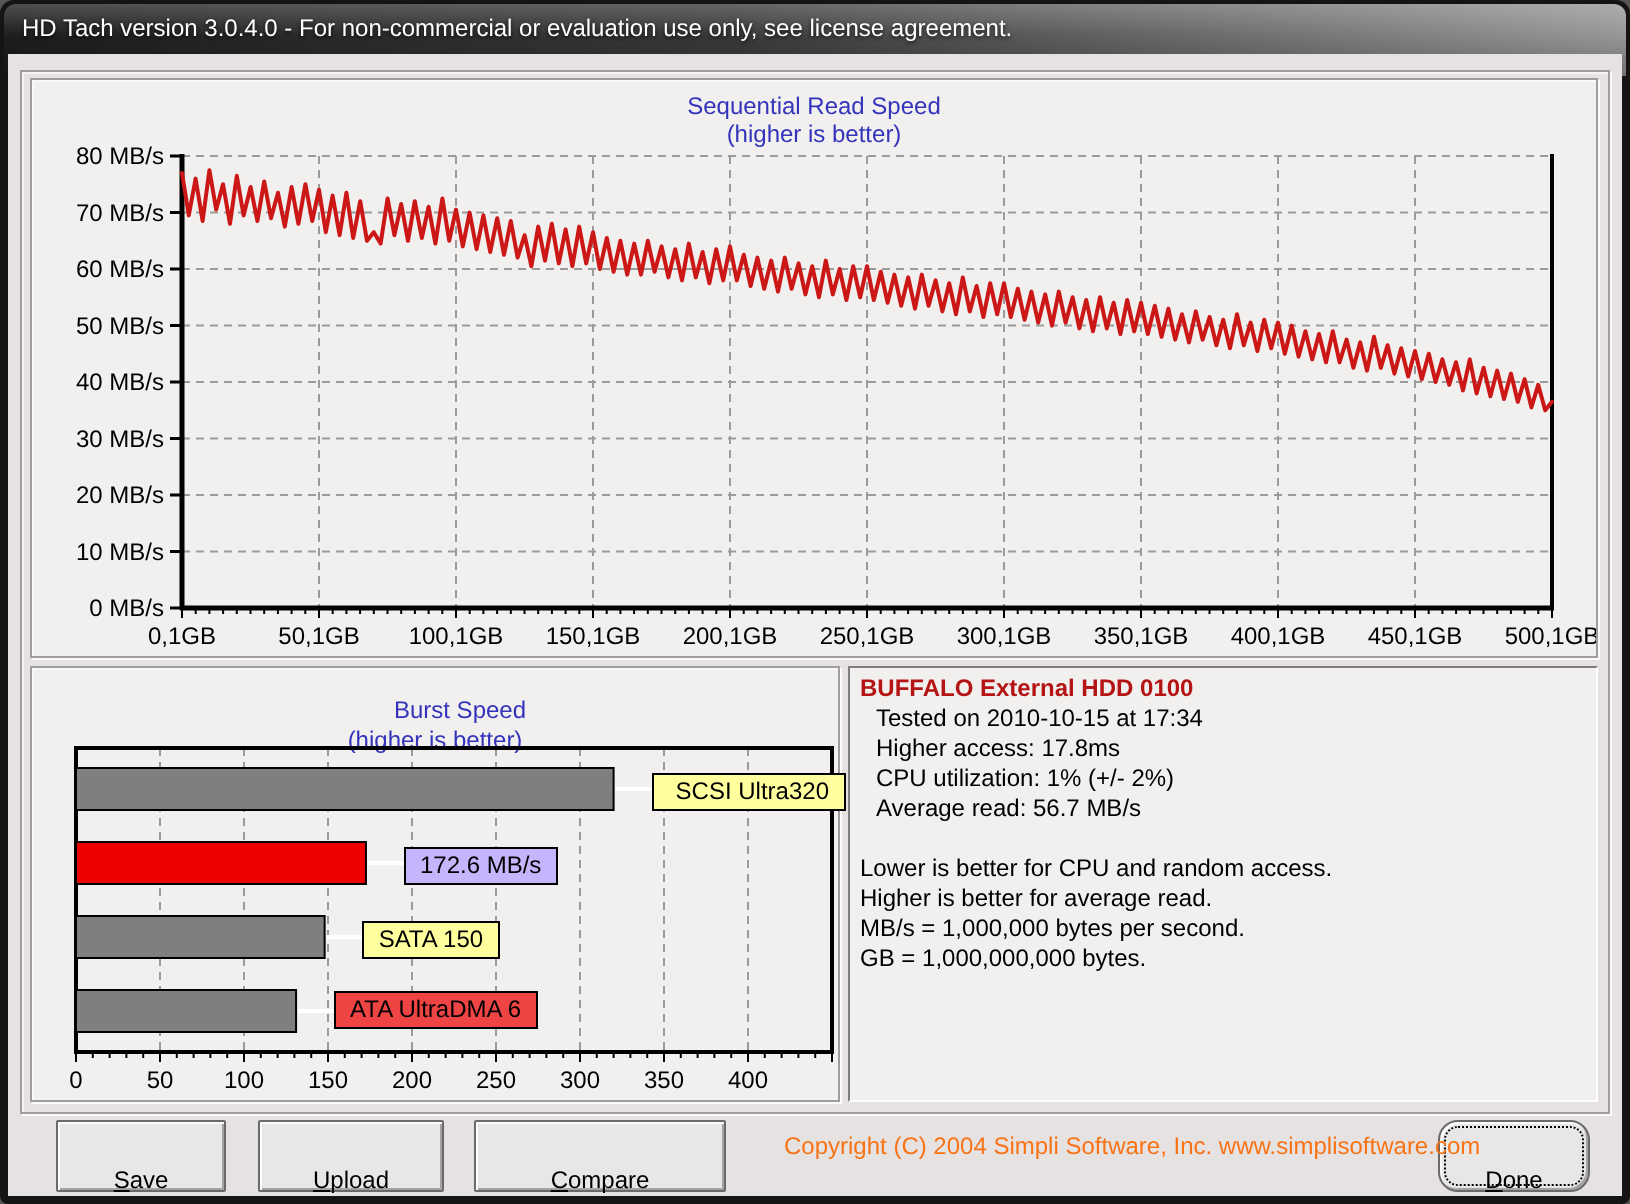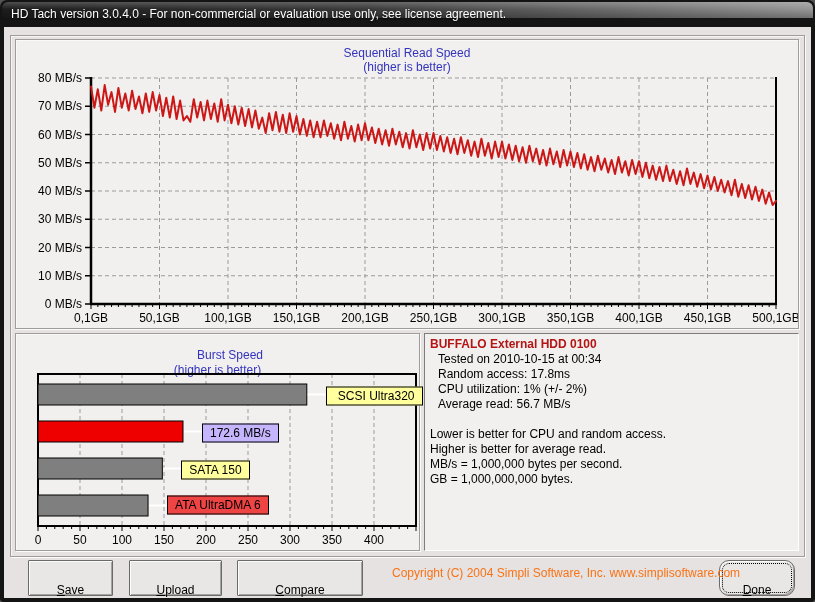--- a/index.html
+++ b/index.html
@@ -3,21 +3,21 @@
 <meta charset="utf-8">
 <style>
   html,body{margin:0;padding:0;background:#555;}
   *{box-sizing:border-box;}
   .window{
     position:relative;width:815px;height:602px;margin:0 auto;
     background:#141414;border-radius:7px 7px 4px 4px;overflow:hidden;
     font-family:"Liberation Sans","DejaVu Sans",sans-serif;font-size:12px;color:#000;
   }
   .titlebar{
-    position:absolute;left:2px;top:2px;right:2px;height:16px;
+    position:absolute;left:2px;top:2px;right:2px;height:36px;
     border-radius:6px 6px 0 0;
     background:
       linear-gradient(to bottom, rgba(255,255,255,.22), rgba(255,255,255,0) 45%, rgba(0,0,0,.25)),
       linear-gradient(to right, #1d1d1d, #3a3a3a 45%, #969696);
     color:#fff;line-height:24px;padding-left:9px;
     text-shadow:0 1px 2px rgba(0,0,0,.8);white-space:nowrap;
   }
   .body-bg{position:absolute;left:4px;top:27px;width:807px;height:571px;background:#e5e2e1;}
   .etched{border:1px solid #9f9d9c;box-shadow:1px 1px 0 #fbfbfa, inset 1px 1px 0 rgba(252,252,251,.7);}
   .outer-box{position:absolute;left:10px;top:35px;width:795px;height:522px;}
@@ -306,22 +306,22 @@
         <div class="bar-tag" style="background: rgb(255, 255, 158); left: 309.8px; top: 61.5px; padding-left: 11px;">SCSI Ultra320</div>
         <div class="bar-tag" style="background: #c4b5fd; left: 185.984px; top: 98.5px;">172.6 MB/s</div>
         <div class="bar-tag" style="background: rgb(255, 255, 158); left: 165.32px; top: 135.5px; text-align: center;">SATA 150</div>
         <div class="bar-tag" style="background: #ef4444; left: 151.04px; top: 171px;">ATA UltraDMA 6</div>
       </div>
   </div>
 
   <div class="panel info-panel">
     <div class="info-title" style="color: rgb(180, 20, 20);">BUFFALO External HDD 0100</div>
     <div id="info-lines">
-        <div class="info-line">Tested on 2010-10-15 at 00:34</div>
-        <div class="info-line">Random access: 17.8ms</div>
+        <div class="info-line">Tested on 2010-10-15 at 17:34</div>
+        <div class="info-line">Higher access: 17.8ms</div>
         <div class="info-line">CPU utilization: 1% (+/- 2%)</div>
         <div class="info-line">Average read: 56.7 MB/s</div>
         <div class="info-gap"></div>
         <div>Lower is better for CPU and random access.</div>
         <div>Higher is better for average read.</div>
         <div>MB/s = 1,000,000 bytes per second.</div>
         <div>GB = 1,000,000,000 bytes.</div>
       </div>
   </div>
 

